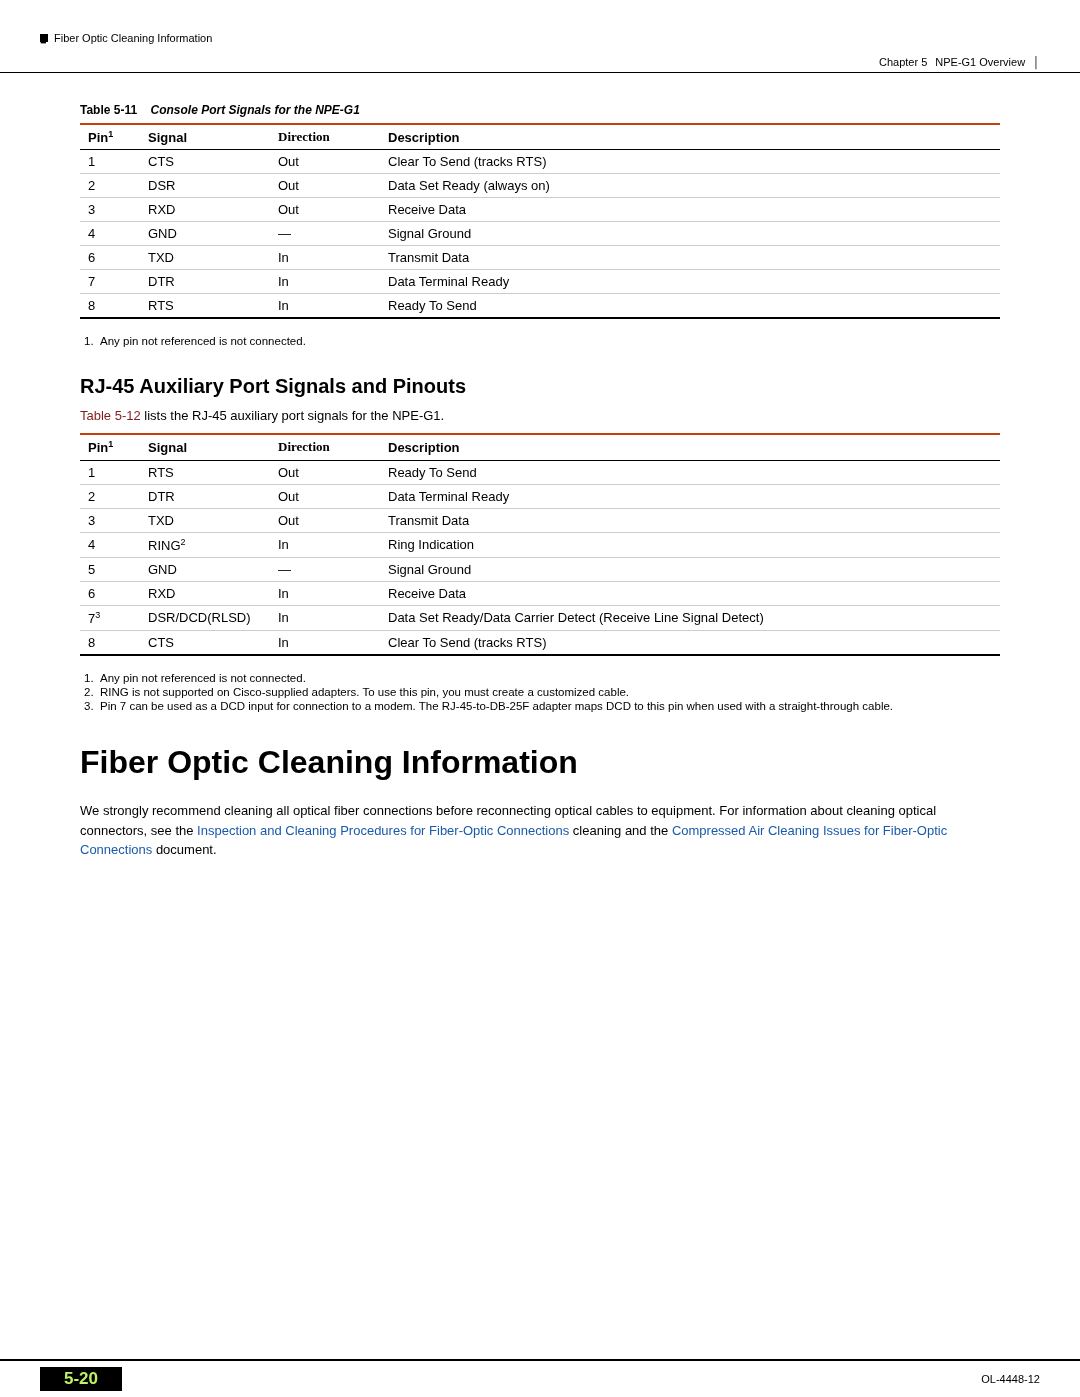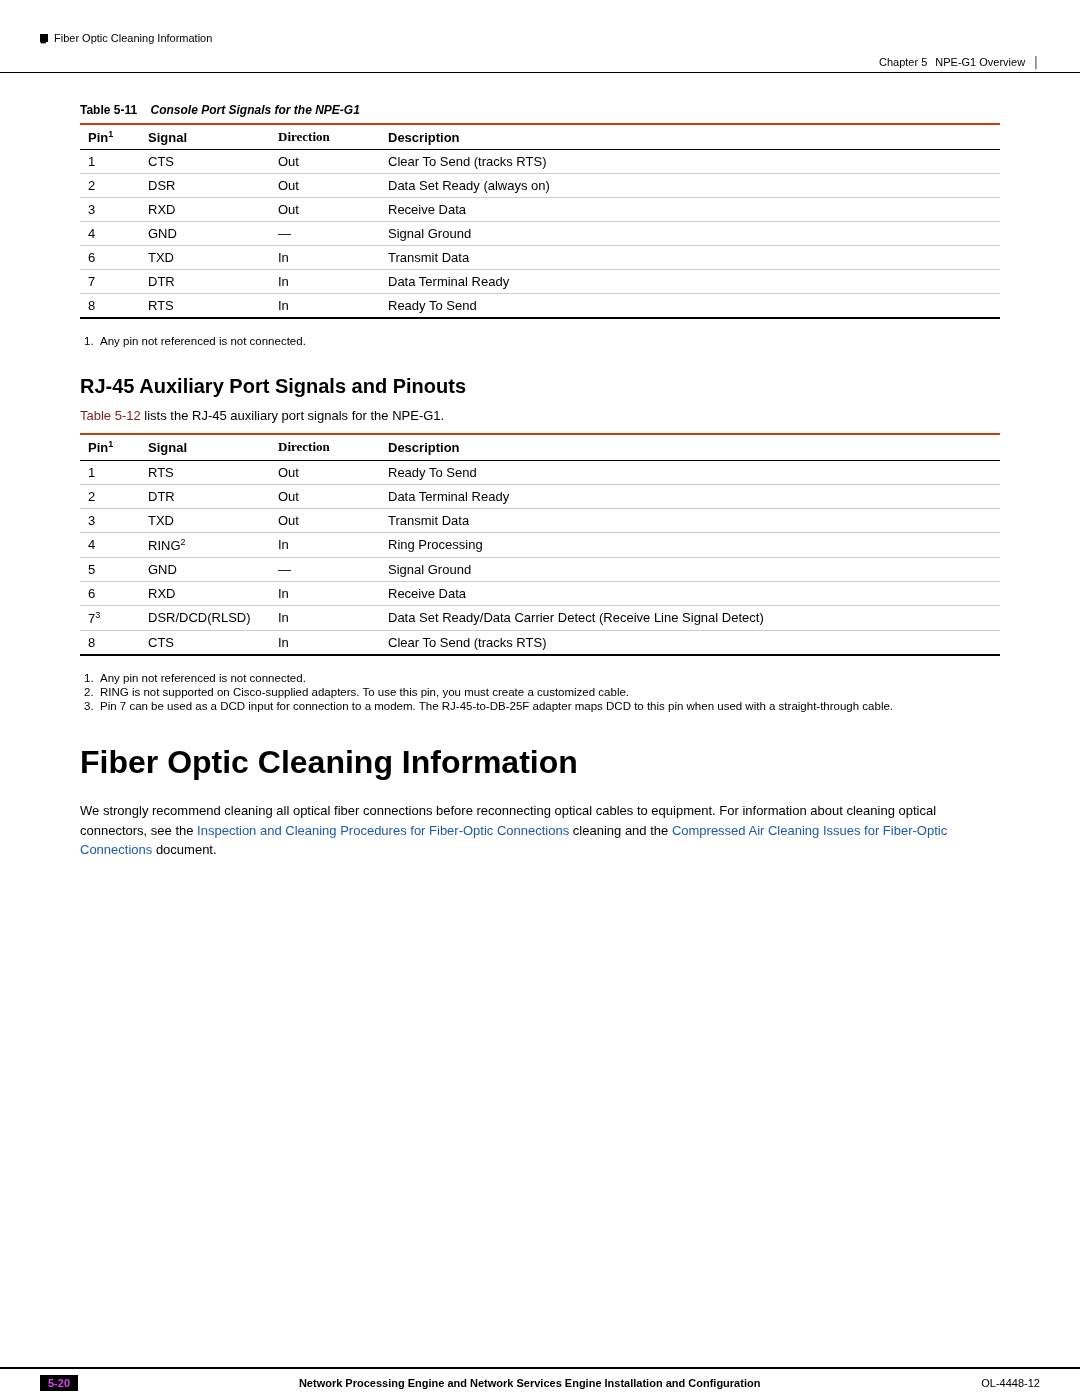--- a/index.html
+++ b/index.html
@@ -143,23 +143,23 @@
       right: 0;
       border-top: 2px solid #000;
       display: flex;
       justify-content: space-between;
       align-items: center;
       padding: 6px 40px;
       font-size: 11px;
     }
     .footer-page-num {
       background: #000;
-      color: #d946ef;
-      padding: 2px 8px;
-      font-size: 11px;
+      color: #bef264;
+      padding: 2px 24px;
+      font-size: 17px;
       font-weight: bold;
     }
     .footer-title {
       font-size: 11px;
       font-weight: bold;
       text-align: center;
       flex: 1;
       margin: 0 20px;
     }
     .footer-doc-num {
@@ -282,21 +282,21 @@
         <tr>
     <td>3</td>
     <td>TXD</td>
     <td>Out</td>
     <td>Transmit Data</td>
   </tr>
         <tr>
     <td>4</td>
     <td>RING<sup>2</sup></td>
     <td>In</td>
-    <td>Ring Processing</td>
+    <td>Ring Indication</td>
   </tr>
         <tr>
     <td>5</td>
     <td>GND</td>
     <td>—</td>
     <td>Signal Ground</td>
   </tr>
         <tr>
     <td>6</td>
     <td>RXD</td>
@@ -327,15 +327,14 @@
   <h1 class="chapter-heading">Fiber Optic Cleaning Information</h1>
 
   <p class="body-text">
     <span>We strongly recommend cleaning all optical fiber connections before reconnecting optical cables to equipment. For information about cleaning optical connectors, see the </span><a href="#">Inspection and Cleaning Procedures for Fiber-Optic Connections</a><span> cleaning and the </span><a href="#">Compressed Air Cleaning Issues for Fiber-Optic Connections</a><span> document.</span>
   </p>
 
 </div>
 
 <div class="page-footer">
   <div class="footer-page-num">5-20</div>
-  <div class="footer-title">Network Processing Engine and Network Services Engine Installation and Configuration</div>
   <div class="footer-doc-num">OL-4448-12</div>
 </div>
 
 </body></html>

